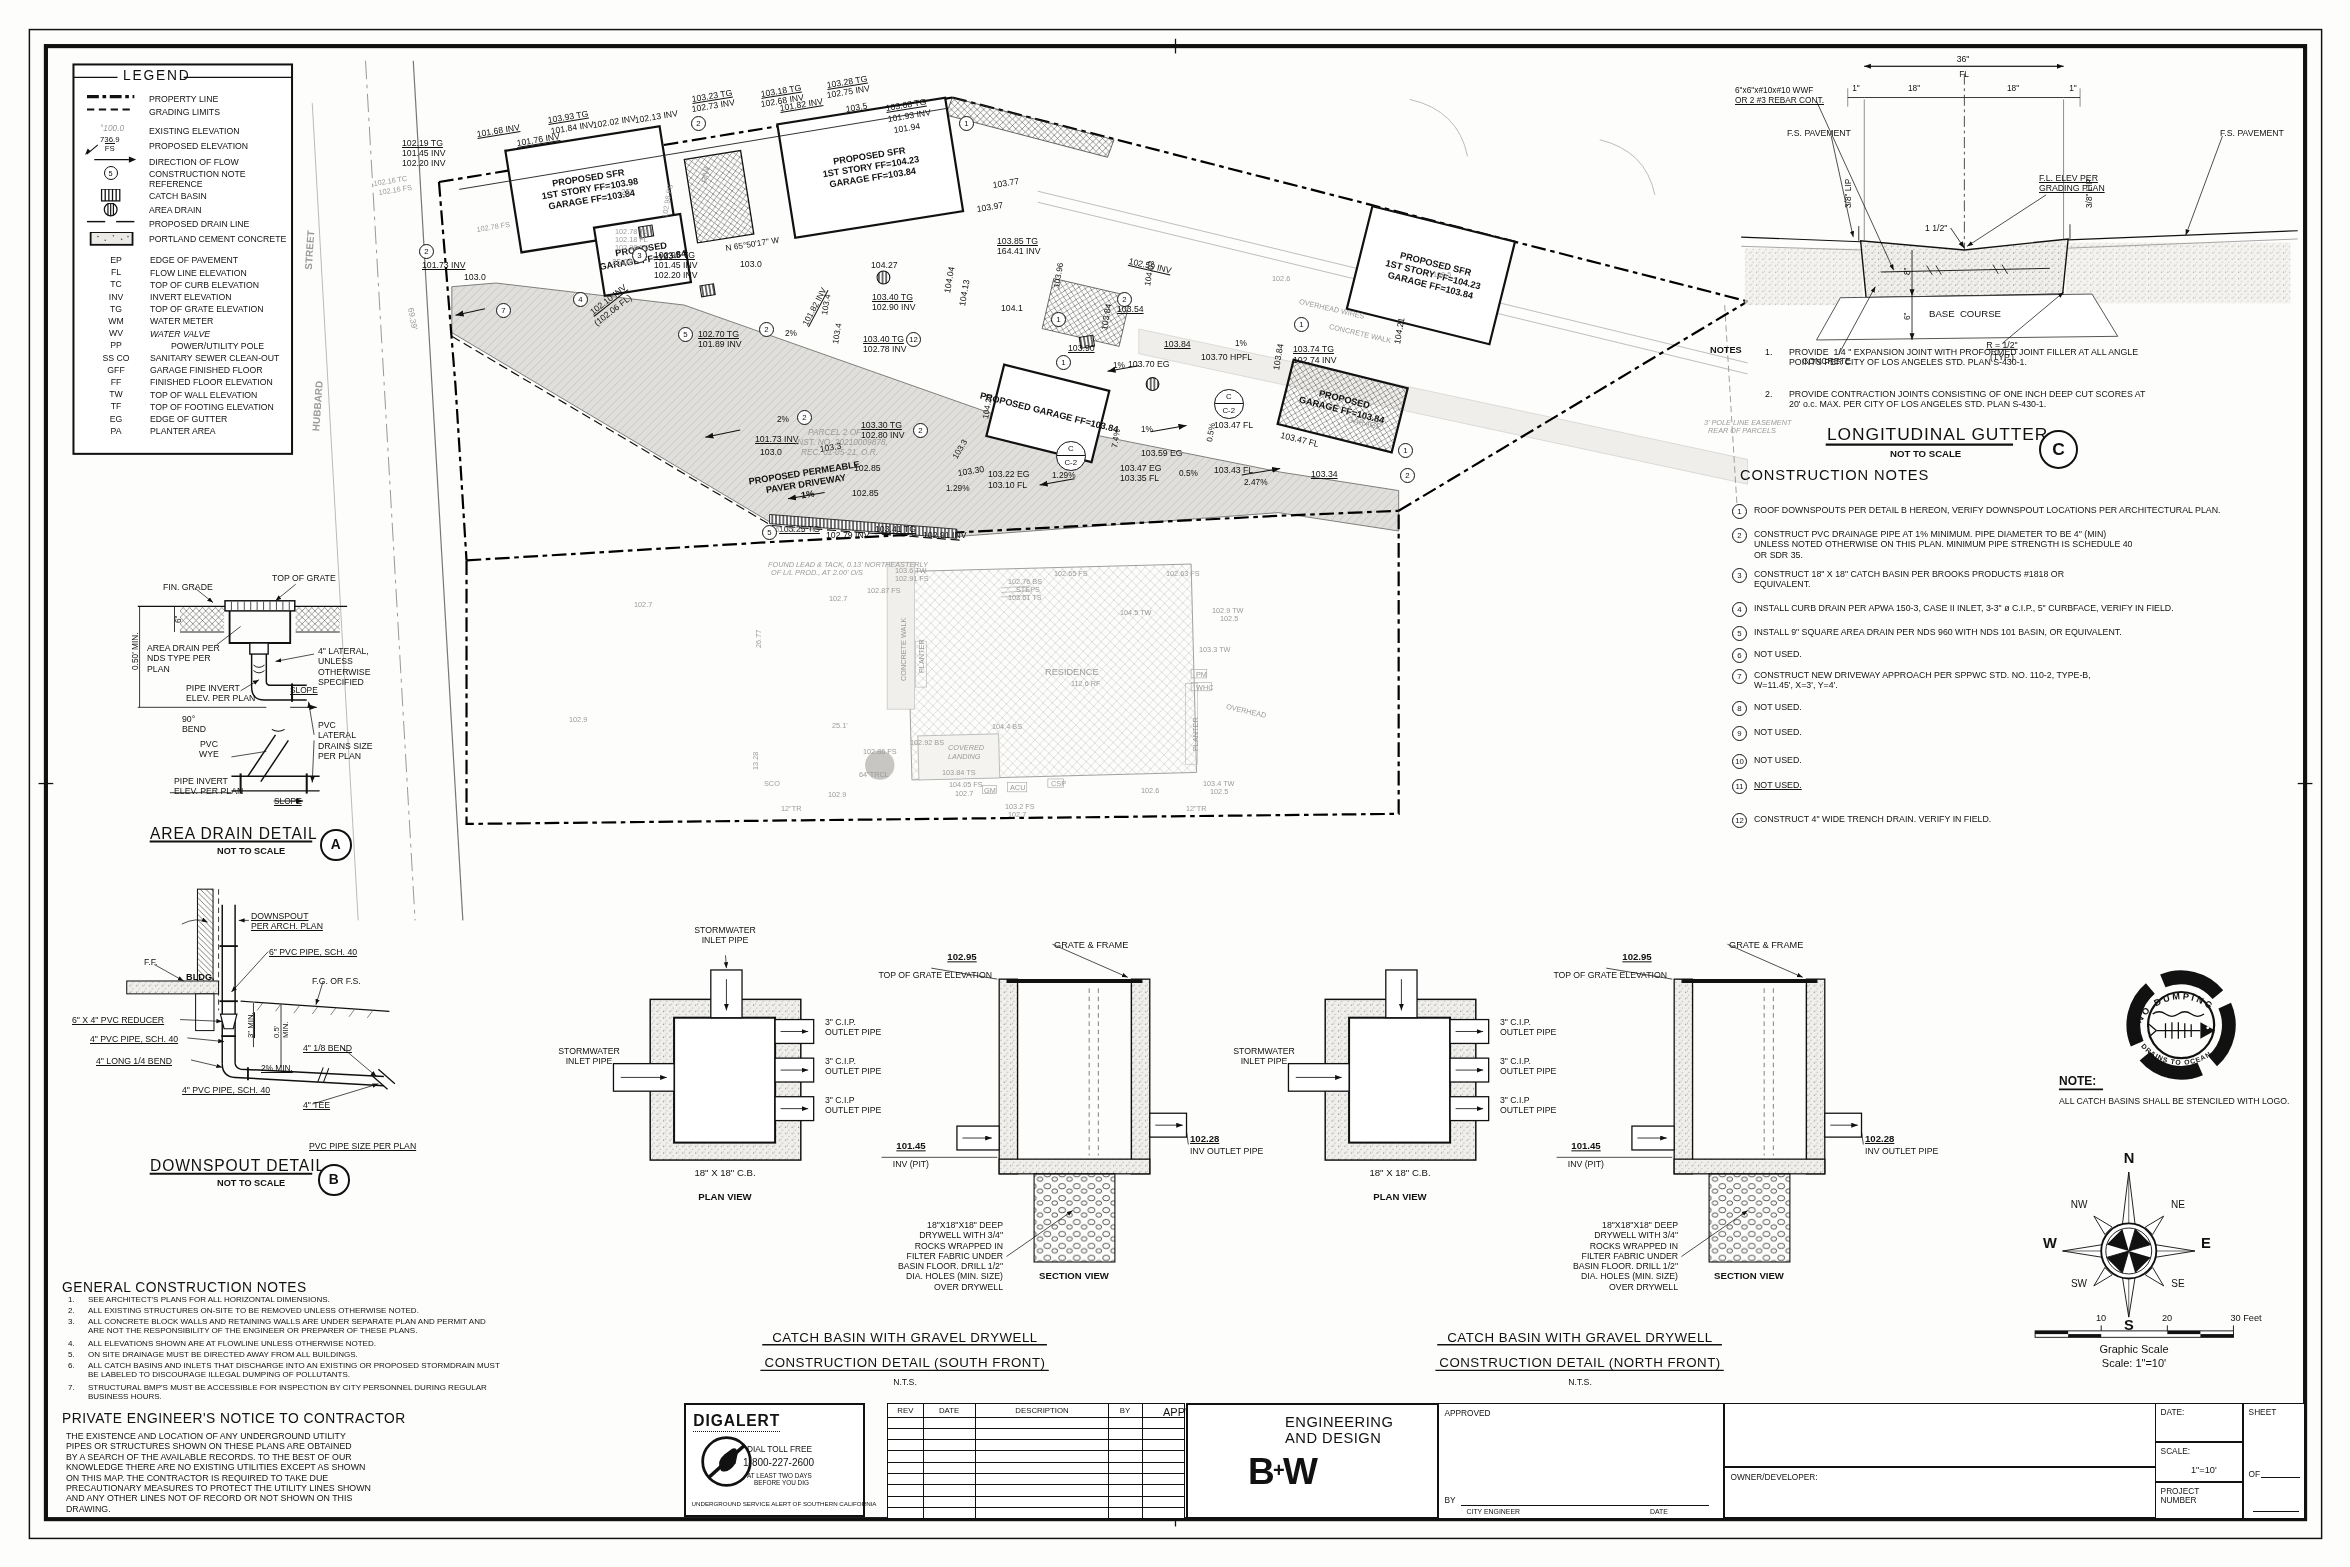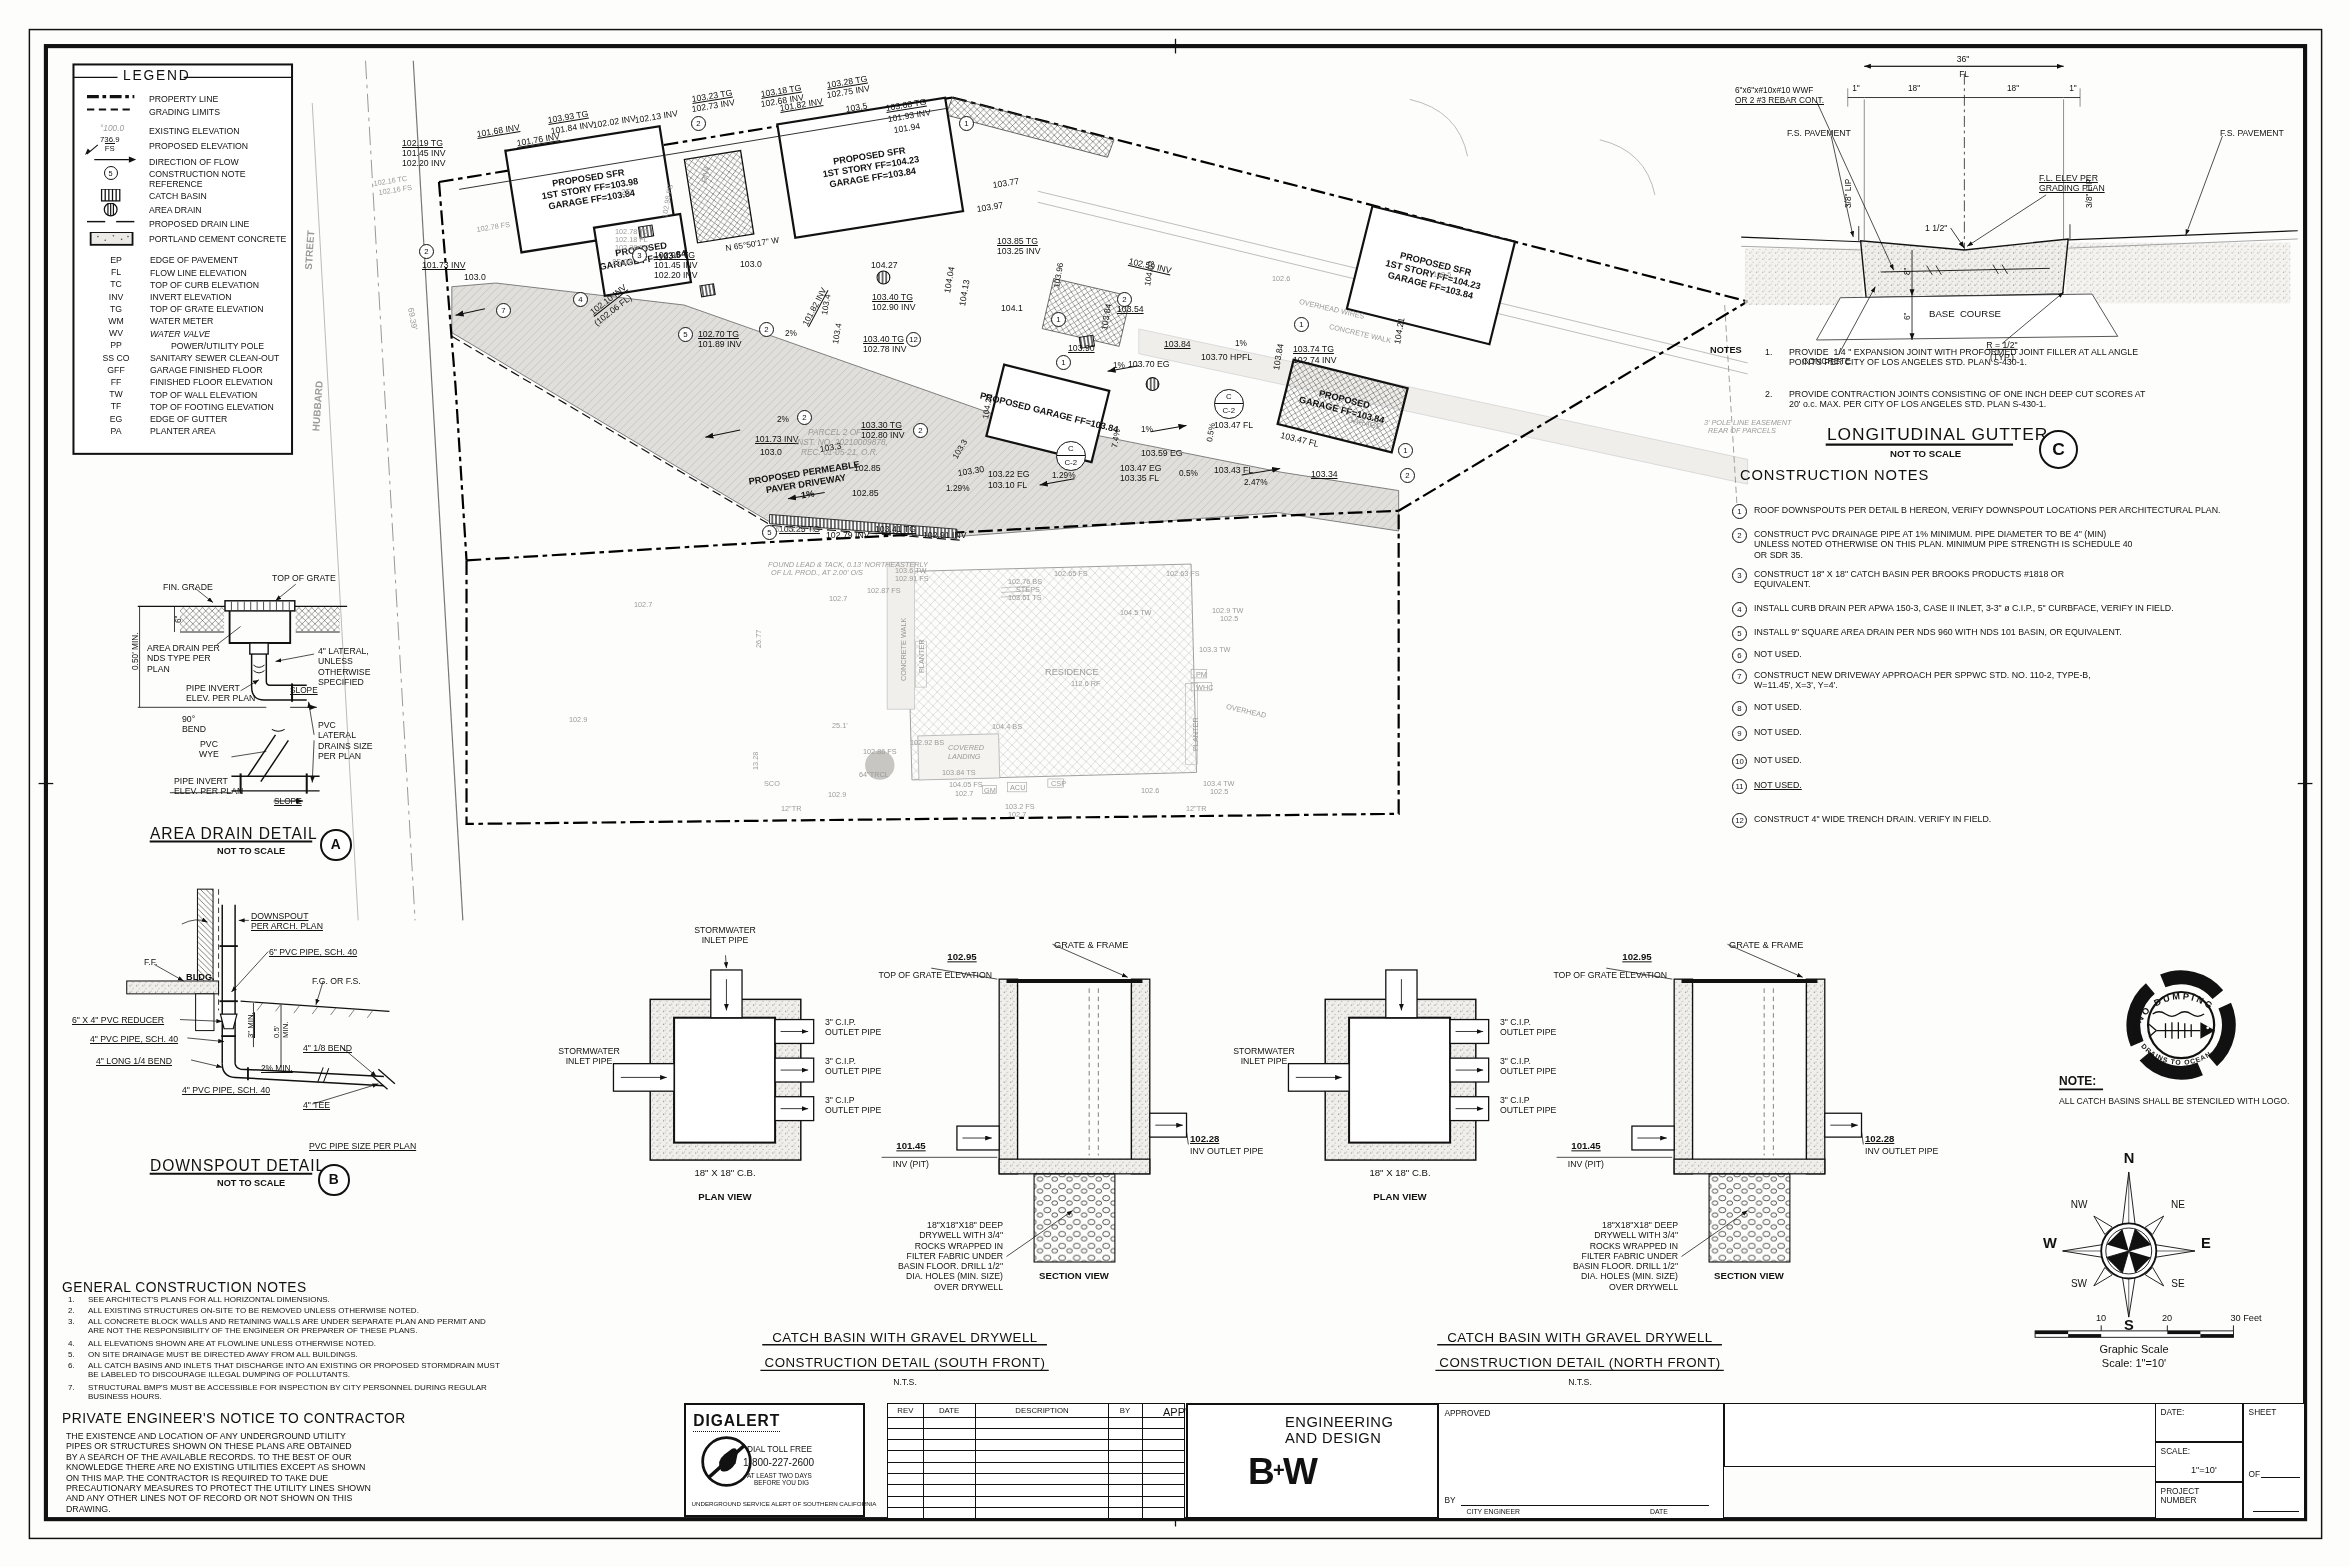--- a/index.html
+++ b/index.html
@@ -636,21 +636,21 @@
       <div class="lbl u" style="left: 863px; top: 334px; font-size: 8.7px;">103.40 TG</div>
       <div class="lbl" style="left: 863px; top: 344px; font-size: 8.7px;">102.78 INV</div>
       <div class="lbl" style="left: 785px; top: 329px; font-size: 8.3px;">2%</div>
       <div class="lbl u" style="left: 801px; top: 323px; font-size: 8.3px; transform-origin: 0px 0px; transform: rotate(-62deg);">101.82 INV</div>
       <div class="lbl" style="left: 820px; top: 314px; font-size: 8.3px; transform-origin: 0px 0px; transform: rotate(-80deg);">103.4</div>
       <div class="lbl" style="left: 831px; top: 343px; font-size: 8.3px; transform-origin: 0px 0px; transform: rotate(-80deg);">103.4</div>
       <div class="lbl" style="left: 871px; top: 260px; font-size: 8.7px;">104.27</div>
       <div class="lbl" style="left: 942px; top: 292px; font-size: 8.7px; transform-origin: 0px 0px; transform: rotate(-80deg);">104.04</div>
       <div class="lbl" style="left: 957px; top: 305px; font-size: 8.7px; transform-origin: 0px 0px; transform: rotate(-80deg);">104.13</div>
       <div class="lbl u" style="left: 997px; top: 236px; font-size: 8.7px;">103.85 TG</div>
-      <div class="lbl" style="left: 997px; top: 246px; font-size: 8.7px;">103.25 INV</div>
+      <div class="lbl" style="left: 997px; top: 246px; font-size: 8.7px;">164.41 INV</div>
       <div class="lbl" style="left: 1001px; top: 303px; font-size: 8.7px;">104.1</div>
       <div class="lbl u" style="left: 1117px; top: 304px; font-size: 8.7px;">103.54</div>
       <div class="lbl u" style="left: 1130px; top: 256px; font-size: 8.7px; transform-origin: 0px 0px; transform: rotate(13deg);">102.59 INV</div>
       <div class="lbl" style="left: 1052px; top: 287px; font-size: 8.3px; transform-origin: 0px 0px; transform: rotate(-80deg);">103.96</div>
       <div class="lbl" style="left: 1143px; top: 285px; font-size: 8.3px; transform-origin: 0px 0px; transform: rotate(-80deg);">104.03</div>
       <div class="lbl" style="left: 981px; top: 418px; font-size: 8.3px; transform-origin: 0px 0px; transform: rotate(-80deg);">104.21</div>
       <div class="lbl u" style="left: 779px; top: 524px; font-size: 8.7px;">103.25 TG</div>
       <div class="lbl" style="left: 826px; top: 530px; font-size: 8.7px;">102.79 INV</div>
       <div class="lbl u" style="left: 875px; top: 524px; font-size: 8.7px;">103.41 TG</div>
       <div class="lbl" style="left: 923px; top: 530px; font-size: 8.7px;">102.91 INV</div>
@@ -989,20 +989,23 @@
 
   <div class="cell" style="left:1438px;top:1403px;width:286px;height:116px;">
     <div class="lbl" style="left:5.5px;top:4.6px;font-size:8.3px;">APPROVED</div>
     <div class="lbl" style="left:5.5px;top:92px;font-size:8.3px;">BY</div>
     <div class="hline" style="left:22px;top:101px;width:248px;height:0.9px;"></div>
     <div class="lbl" style="left:27.5px;top:104px;font-size:6.9px;">CITY ENGINEER</div>
     <div class="lbl" style="left:211px;top:104px;font-size:6.9px;">DATE</div>
   </div>
 
   <div class="cell" style="left:1724px;top:1403px;width:432px;height:64px;"></div>
+  <div class="cell" style="left:1724px;top:1467px;width:432px;height:51px;">
+    <div class="lbl" style="left:5.5px;top:4.6px;font-size:8.3px;">OWNER/DEVELOPER:</div>
+  </div>
 
   <div class="cell" style="left:2155px;top:1403px;width:88px;height:39px;">
     <div class="lbl" style="left:4.6px;top:3.7px;font-size:8.3px;">DATE:</div>
   </div>
   <div class="cell" style="left:2155px;top:1442px;width:88px;height:40px;">
     <div class="lbl" style="left:4.6px;top:3.7px;font-size:8.3px;">SCALE:</div>
     <div class="lbl" style="left:35px;top:22px;font-size:9.2px;">1"=10'</div>
   </div>
   <div class="cell" style="left:2155px;top:1482px;width:88px;height:37px;">
     <div class="lbl" style="left:4.6px;top:3.7px;font-size:8.3px;white-space:pre-line;">PROJECT

